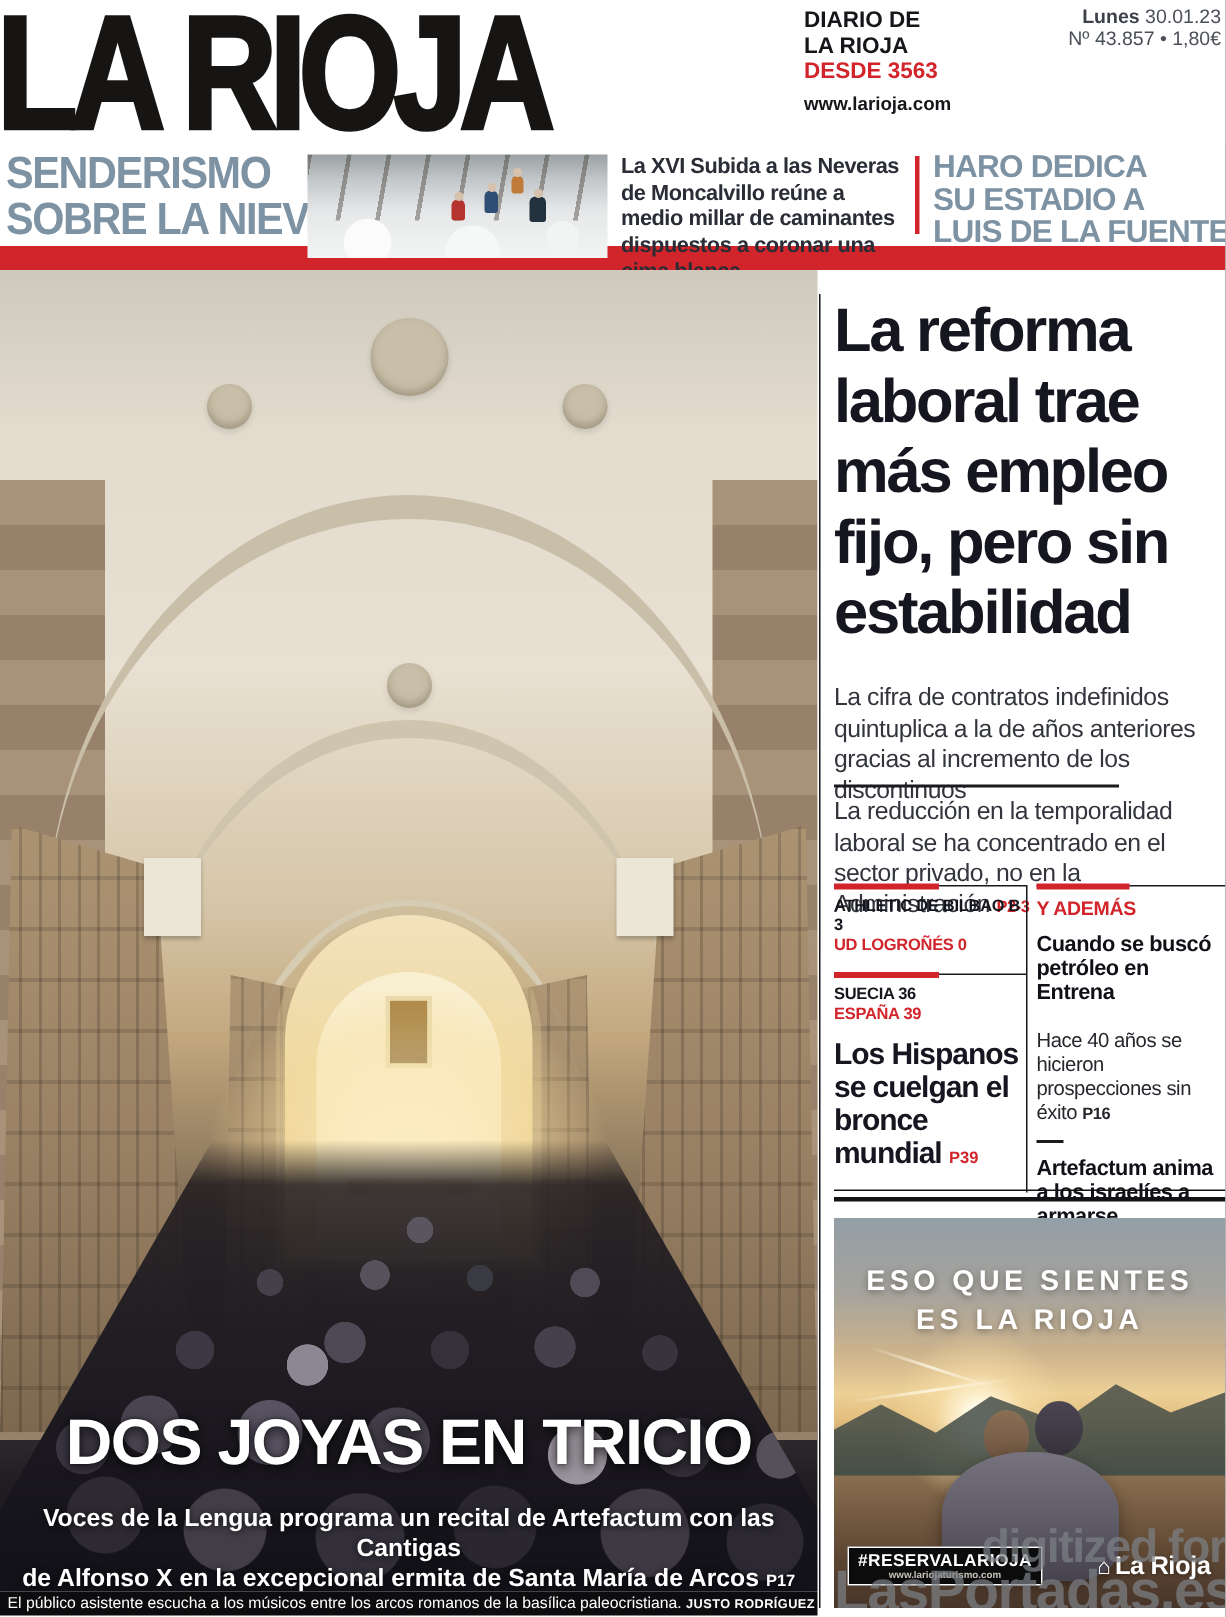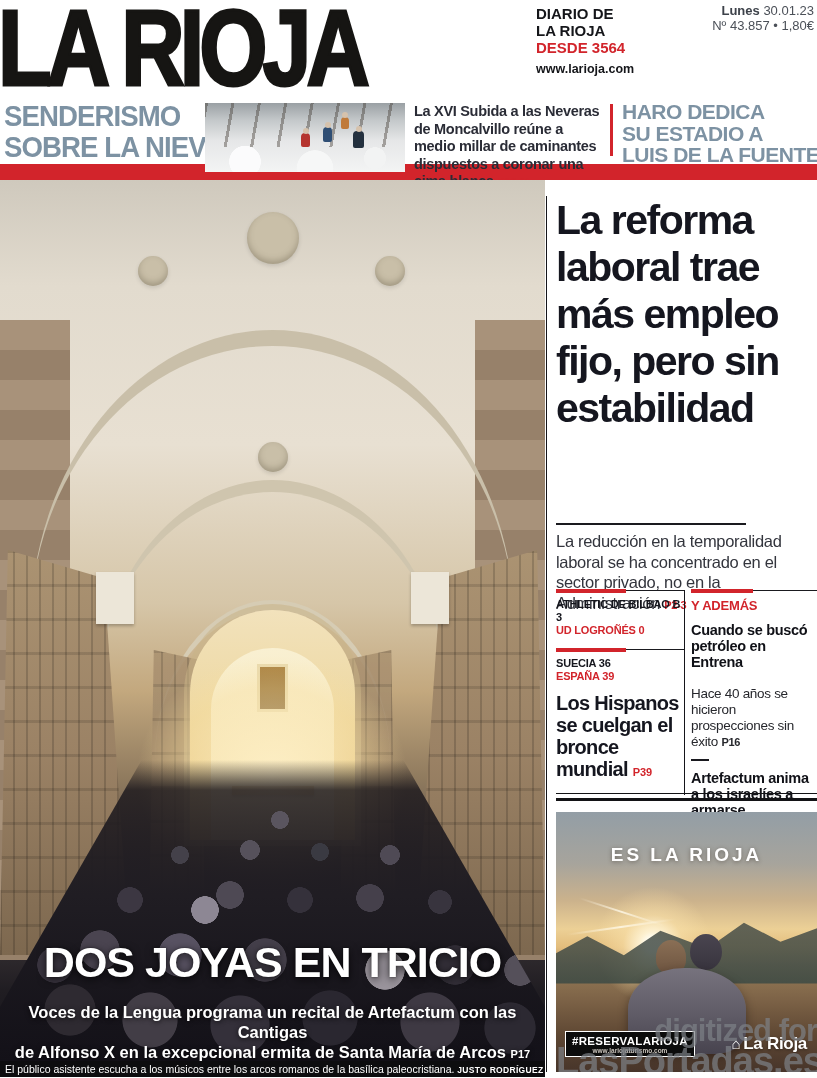--- a/index.html
+++ b/index.html
@@ -173,21 +173,21 @@
 </head>
 <body>
 
 <div class="page">
 
   <header class="masthead">
     <div class="brand">LA RIOJA</div>
     <div class="tagline">
       <div>DIARIO DE</div>
       <div>LA RIOJA</div>
-      <div class="desde">DESDE 3564</div>
+      <div class="desde">DESDE 3563</div>
     </div>
     <div class="site-url">www.larioja.com</div>
     <div class="dateline">
       <div><b>Lunes</b> <span>30.01.23</span></div>
       <div>Nº  43.857 • 1,80€</div>
     </div>
   </header>
 
   <section class="strip">
     <div class="strip-redbar"></div>
@@ -244,20 +244,21 @@
 
   <div class="col-divider"></div>
 
   <h2 class="lead-headline">
     <div>La reforma</div>
     <div>laboral trae</div>
     <div>más empleo</div>
     <div>fijo, pero sin</div>
     <div>estabilidad</div>
   </h2>
+  <p class="subdeck sd1">La cifra de contratos indefinidos quintuplica a la de años anteriores gracias al incremento de los discontinuos</p>
   <div class="rule1"></div>
   <p class="subdeck sd2"><span>La reducción en la temporalidad laboral se ha concentrado en el sector privado, no en la Administración </span><span class="pref">P2-3</span></p>
 
   <div class="sports-left">
     <div class="colrule"></div>
     <div class="teams">
       <div>ATHLETIC DE BILBAO B  3</div>
       <div class="t2">UD LOGROÑÉS  0</div>
     </div>
     <div class="colrule midrule"></div>
@@ -317,20 +318,21 @@
     <div class="promo-sun"></div>
     <div class="ray" style="left:4%; top:44%; width:110px; transform:rotate(-8deg);"></div>
     <div class="ray" style="left:8%; top:38%; width:90px; transform:rotate(18deg);"></div>
     <div class="mountains"></div>
     <div class="couple">
       <div class="head-l"></div>
       <div class="head-r"></div>
       <div class="blanket"></div>
     </div>
     <div class="promo-title">
+      <div>ESO QUE SIENTES</div>
       <div>ES LA RIOJA</div>
     </div>
     <div class="hashtag-box">
       <div class="tag">#RESERVALARIOJA</div>
       <div class="url">www.lariojaturismo.com</div>
     </div>
     <div class="promo-brand"><span class="glyph">⌂</span><span>La Rioja</span></div>
     <div class="watermark">
       <div class="w1">digitized for</div>
       <div class="w2">LasPortadas.es</div>

